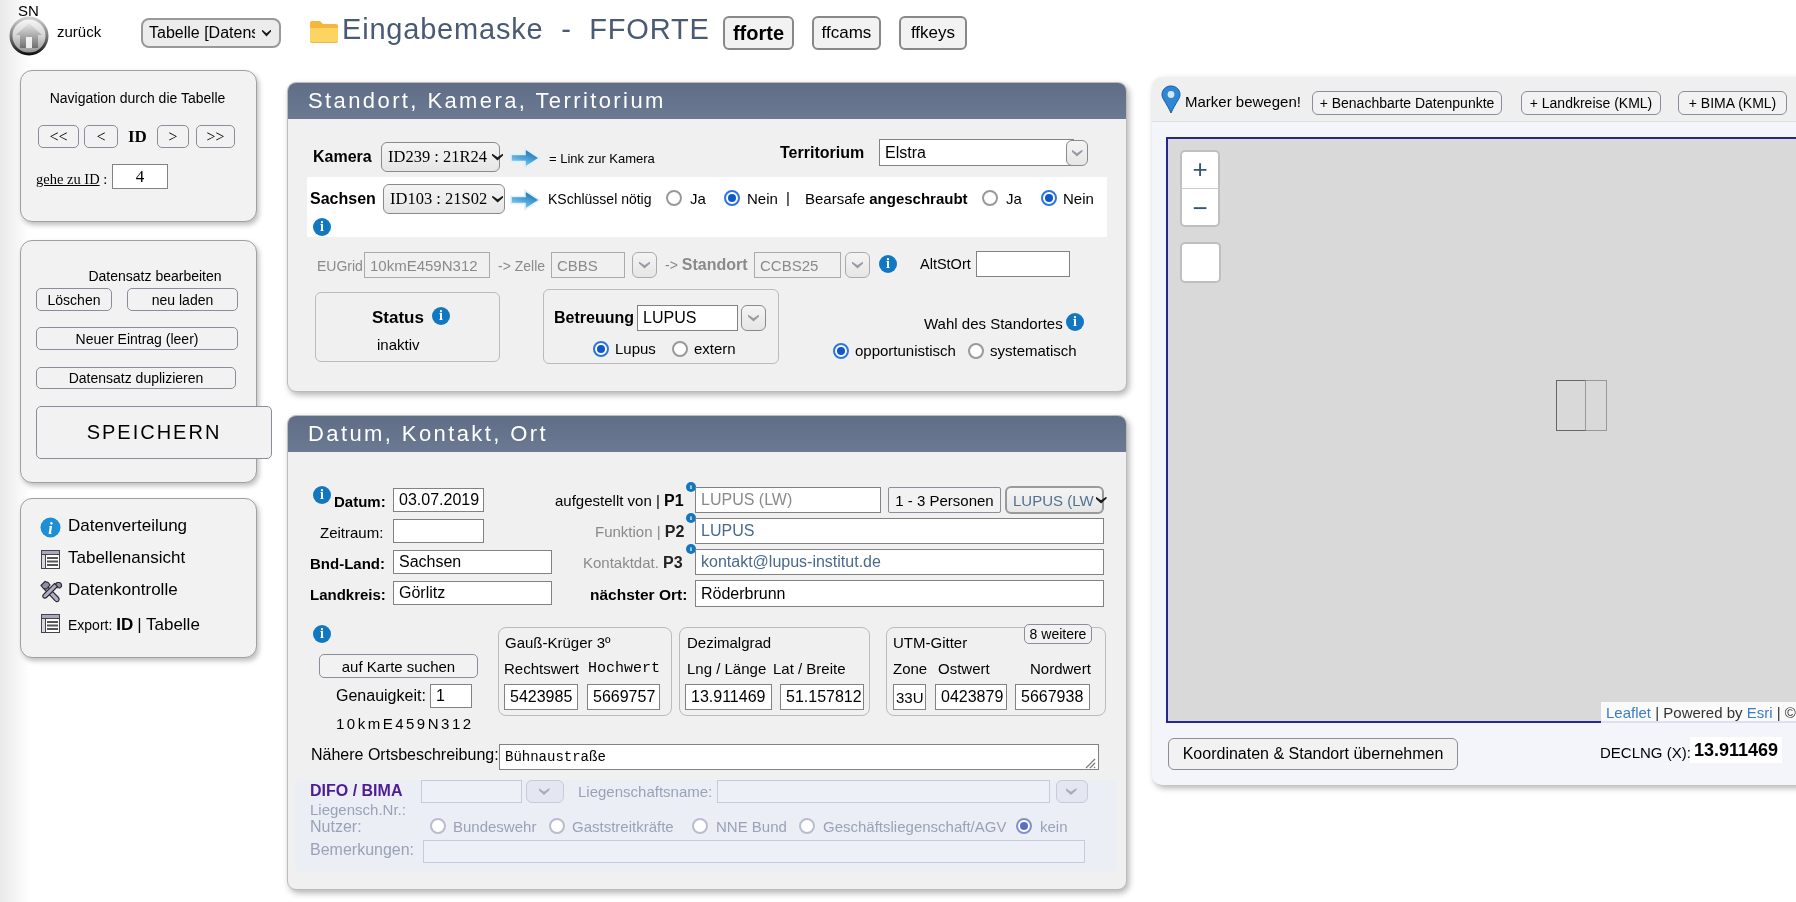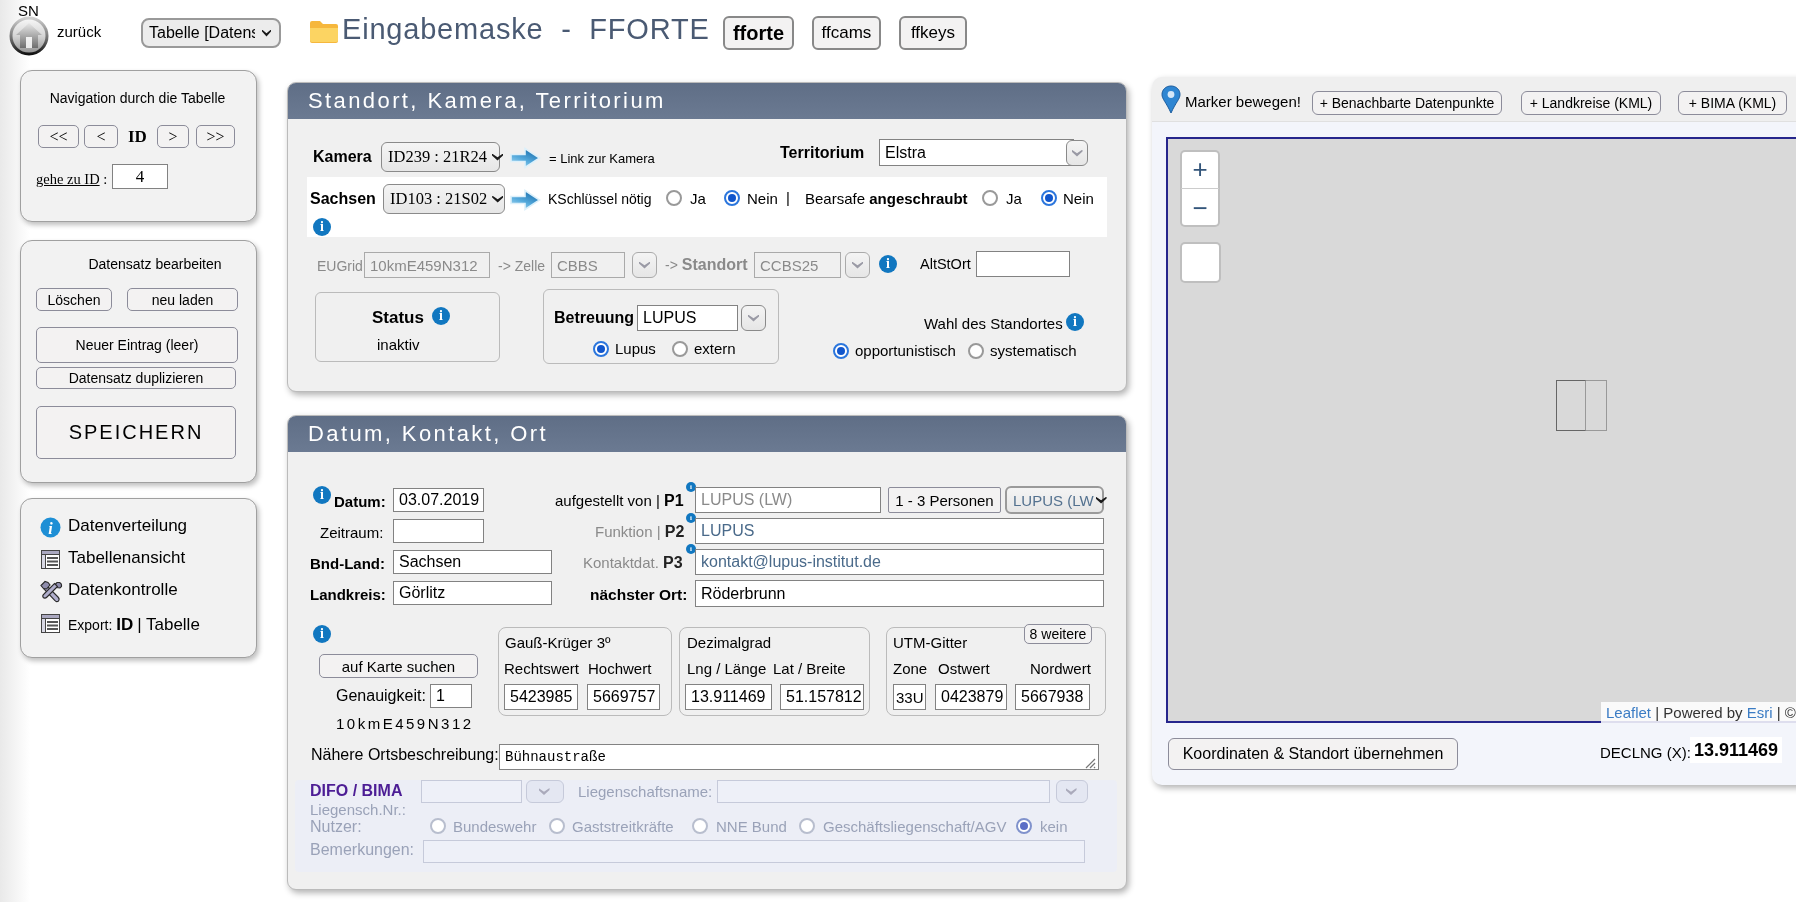--- a/index.html
+++ b/index.html
@@ -82,26 +82,26 @@
 <div class="abs" style="left:20px;top:90px;width:235px;text-align:center;font-size:14px;">Navigation durch die Tabelle</div>
 <div class="abs btn serif" style="left:38px;top:125px;width:41px;height:23px;font-size:16px;">&lt;&lt;</div>
 <div class="abs btn serif" style="left:84px;top:125px;width:34px;height:23px;font-size:16px;">&lt;</div>
 <div class="abs" style="left:128px;top:127px;font-size:17px;font-weight:bold;font-family:'Liberation Serif',serif;">ID</div>
 <div class="abs btn serif" style="left:157px;top:125px;width:32px;height:23px;font-size:16px;">&gt;</div>
 <div class="abs btn serif" style="left:196px;top:125px;width:39px;height:23px;font-size:16px;">&gt;&gt;</div>
 <div class="abs serif" style="left:36px;top:171px;font-size:14.5px;"><span style="text-decoration:underline;">gehe zu ID</span> :</div>
 <div class="abs inp" style="left:112px;top:164px;width:56px;height:25px;justify-content:center;font-family:'Liberation Serif',serif;font-size:17px;">4</div>
 
 <div class="abs panelL" style="left:20px;top:240px;width:235px;height:241px;"></div>
-<div class="abs" style="left:20px;top:256px;width:270px;text-align:center;font-size:14px;">Datensatz bearbeiten</div>
+<div class="abs" style="left:20px;top:268px;width:270px;text-align:center;font-size:14px;">Datensatz bearbeiten</div>
 <div class="abs btn" style="left:36px;top:288px;width:76px;height:23px;font-size:14px;">Löschen</div>
 <div class="abs btn" style="left:127px;top:288px;width:111px;height:23px;font-size:14px;">neu laden</div>
-<div class="abs btn" style="left:36px;top:327px;width:202px;height:36px;font-size:14px;">Neuer Eintrag (leer)</div>
+<div class="abs btn" style="left:36px;top:327px;width:202px;height:23px;font-size:14px;">Neuer Eintrag (leer)</div>
 <div class="abs btn" style="left:36px;top:367px;width:200px;height:22px;font-size:14px;">Datensatz duplizieren</div>
-<div class="abs btn" style="left:36px;top:406px;width:200px;height:53px;font-size:20px;letter-spacing:2px;">SPEICHERN</div>
+<div class="abs btn" style="left:36px;top:406px;width:236px;height:53px;font-size:20px;letter-spacing:2px;">SPEICHERN</div>
 
 <div class="abs panelL" style="left:20px;top:498px;width:235px;height:158px;"></div>
 
 <svg class="abs" style="left:40px;top:517px;" width="21" height="21" viewBox="0 0 21 21">
 <circle cx="10.5" cy="10.5" r="10" fill="#1e8fd5"></circle>
 <text x="10.5" y="16.5" text-anchor="middle" font-family="Liberation Serif,serif" font-size="16" font-weight="bold" font-style="italic" fill="#fff">i</text>
 </svg>
 <svg class="abs" style="left:41px;top:550px;" width="19" height="19" viewBox="0 0 19 19">
 <rect x="0.5" y="0.5" width="18" height="18" fill="#fff" stroke="#444"></rect>
 <rect x="0.5" y="0.5" width="18" height="4" fill="#aaa8c0" stroke="#444"></rect>
@@ -248,21 +248,21 @@
 <div class="abs info" style="left:313px;top:625px;">i</div>
 <div class="lab bold" style="left:337px;top:625px;margin-top:27px;">Koordinaten</div>
 <div class="abs btn" style="left:319px;top:654px;width:159px;height:24px;">auf Karte suchen</div>
 <div class="lab" style="left:336px;top:687px;">Genauigkeit:</div>
 <div class="abs inp" style="left:430px;top:684px;width:42px;height:24px;">1</div>
 <div class="lab" style="left:336px;top:715px;font-size:15px;letter-spacing:2.5px;">10kmE459N312</div>
 
 <div class="abs" style="left:498px;top:627px;width:172px;height:87px;border:1px solid #bbb;border-radius:8px;"></div>
 <div class="lab" style="left:505px;top:634px;font-size:15px;">Gauß-Krüger 3º</div>
 <div class="lab" style="left:504px;top:660px;font-size:15px;">Rechtswert</div>
-<div class="lab" style="left:588px;top:660px;font-size:15px;">Hochwert</div>
+<div class="lab" style="left:588px;top:660px;font-size:15px;font-family:Liberation Mono, monospace;">Hochwert</div>
 <div class="abs inp" style="left:504px;top:684px;width:74px;height:26px;">5423985</div>
 <div class="abs inp" style="left:587px;top:684px;width:73px;height:26px;">5669757</div>
 
 <div class="abs" style="left:679px;top:627px;width:189px;height:87px;border:1px solid #bbb;border-radius:8px;"></div>
 <div class="lab" style="left:687px;top:634px;font-size:15px;">Dezimalgrad</div>
 <div class="lab" style="left:687px;top:660px;font-size:15px;">Lng / Länge</div>
 <div class="lab" style="left:773px;top:660px;font-size:15px;">Lat / Breite</div>
 <div class="abs inp" style="left:685px;top:684px;width:87px;height:26px;">13.911469</div>
 <div class="abs inp" style="left:780px;top:684px;width:84px;height:26px;">51.157812</div>
 

